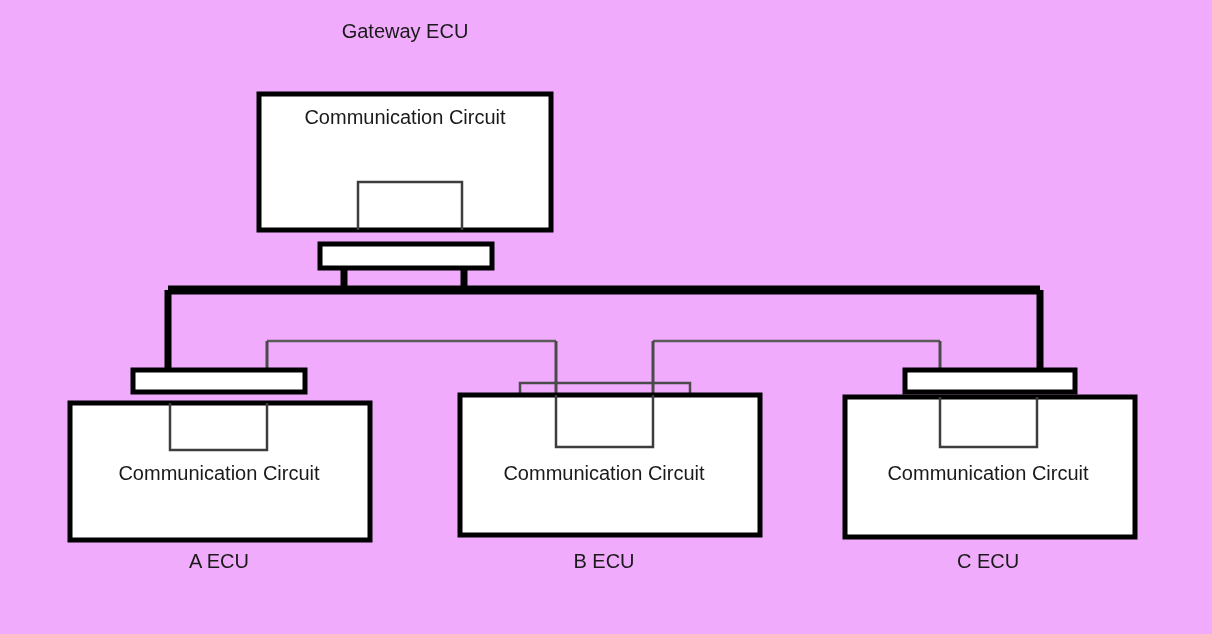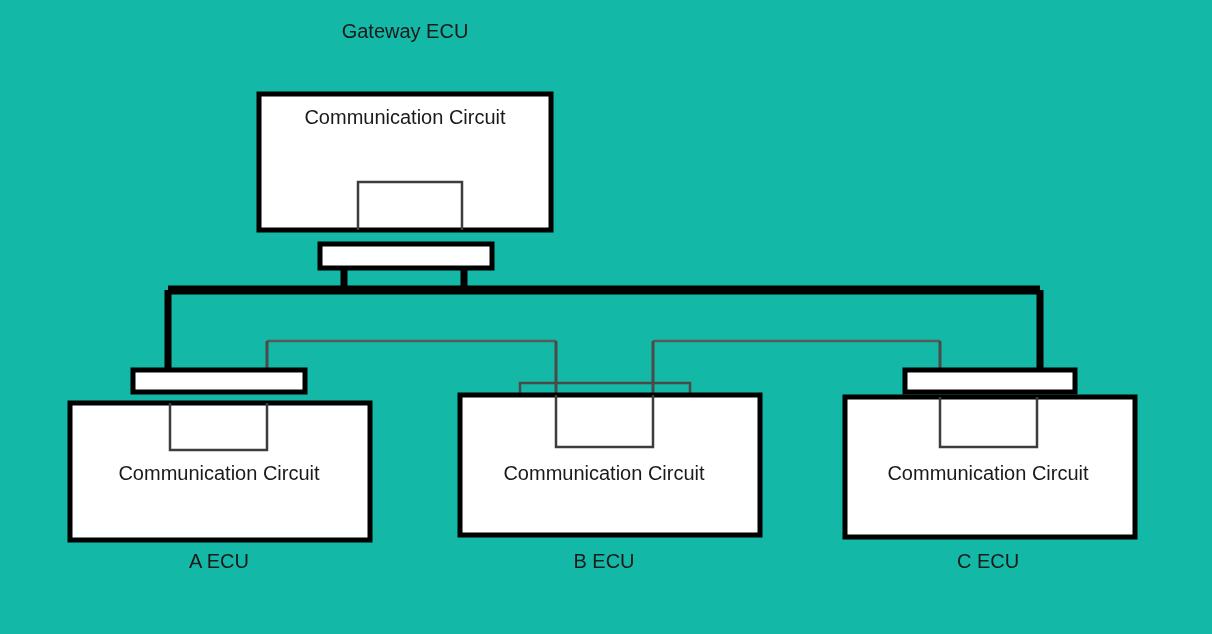--- a/index.html
+++ b/index.html
@@ -11,21 +11,21 @@
   body {
     width: 1212px;
     height: 634px;
     font-family: "Liberation Sans", sans-serif;
     overflow: hidden;
   }
   #diagram-root {
     position: relative;
     width: 1212px;
     height: 634px;
-    background: #14b8a6;
+    background: #f0abfc;
   }
   svg#diagram-svg {
     display: block;
     width: 1212px;
     height: 634px;
   }
   text {
     font-family: "Liberation Sans", sans-serif;
     fill: #1a1a1a;
     dominant-baseline: middle;

